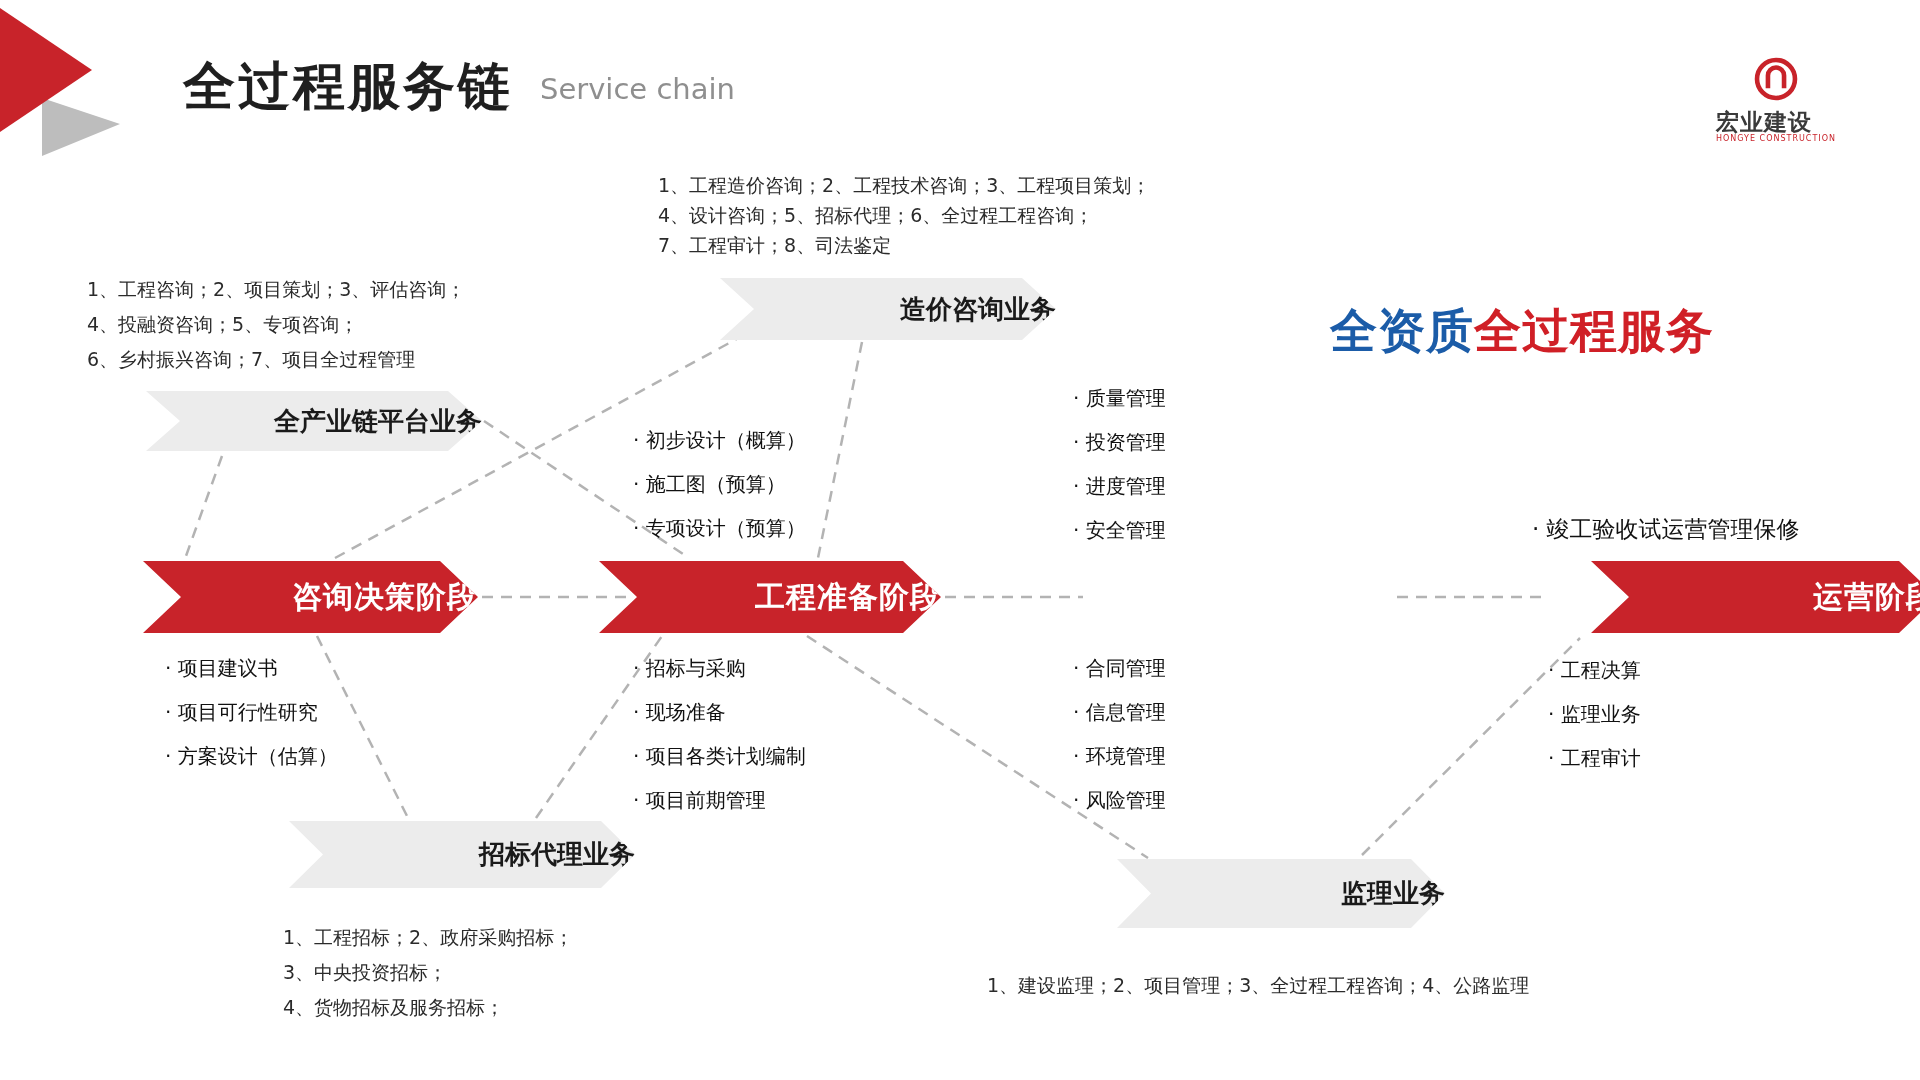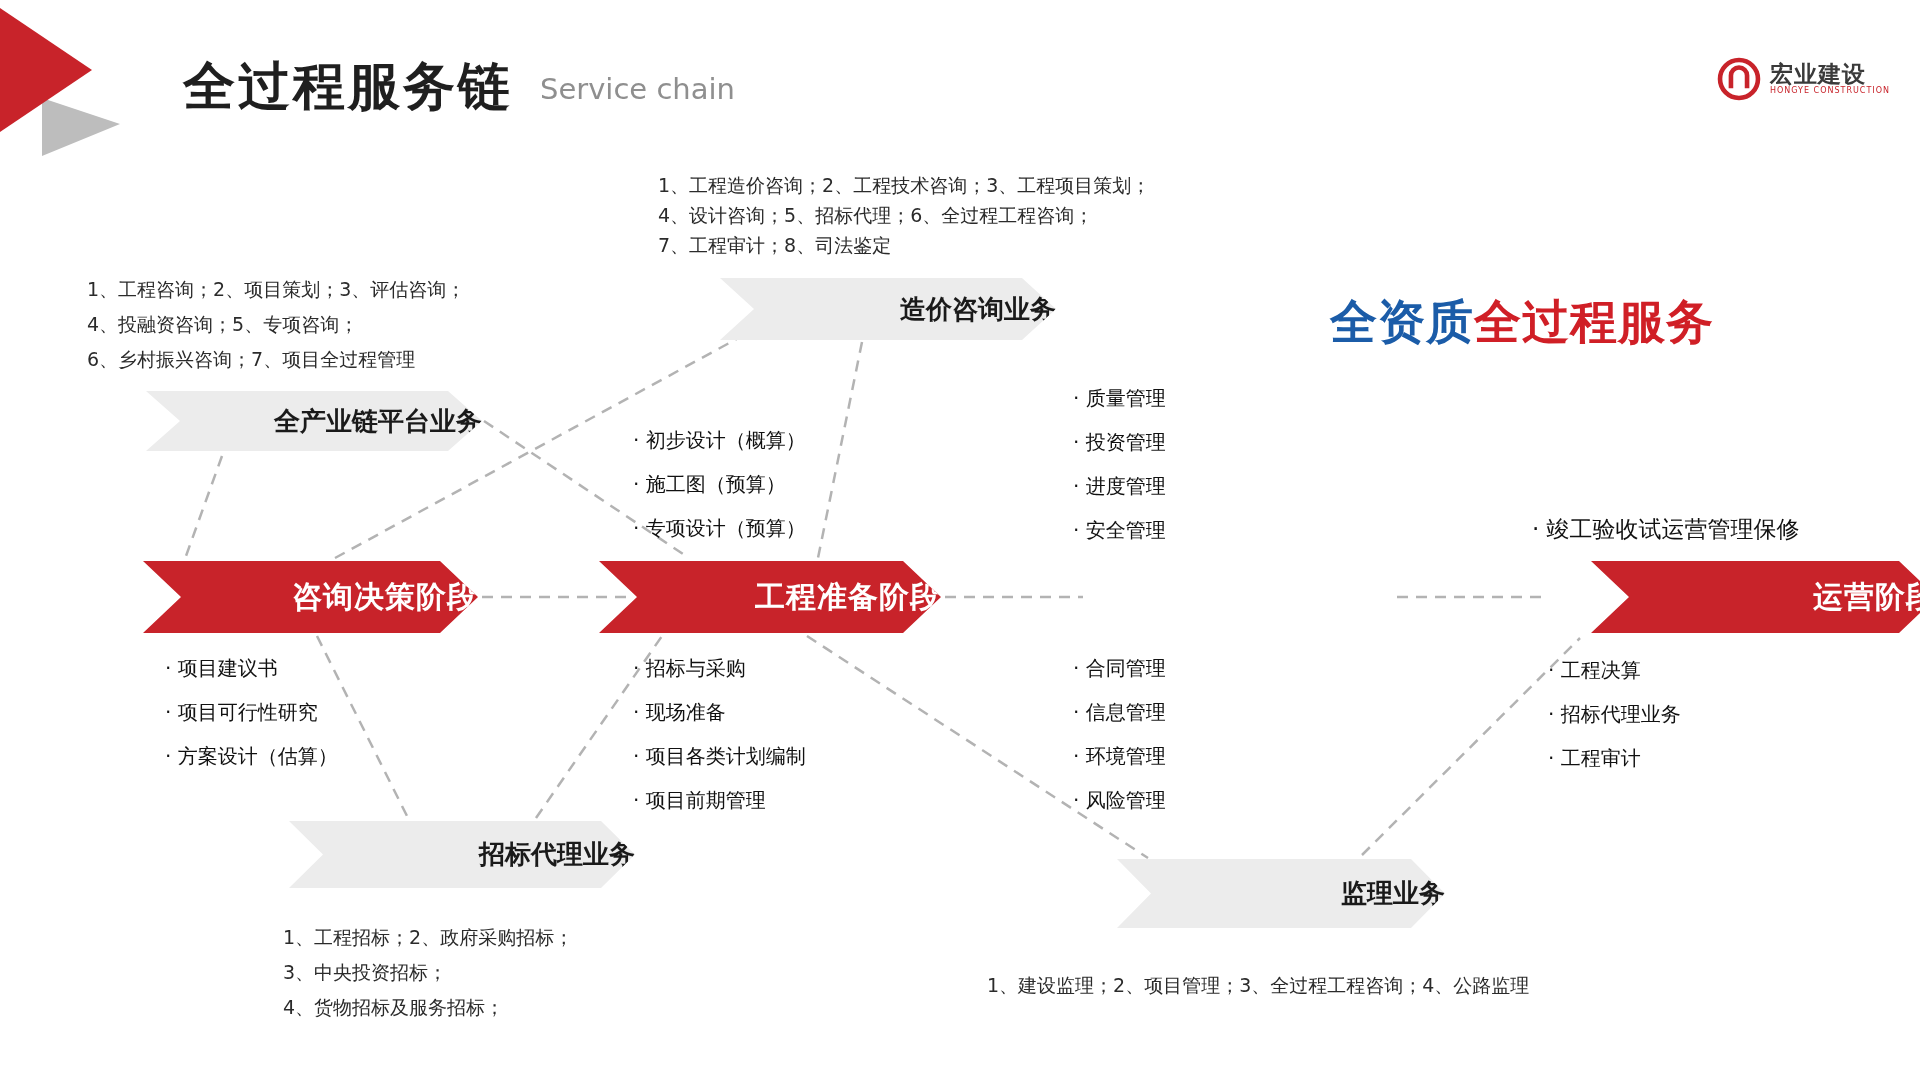--- a/index.html
+++ b/index.html
@@ -13,28 +13,28 @@
   .tri-red{position:absolute;left:0;top:8px;width:92px;height:124px;background:#C8232A;
            clip-path:polygon(0 0,100% 50%,0 100%);z-index:3;}
   .tri-gray{position:absolute;left:42px;top:98px;width:78px;height:58px;background:#bdbdbd;
            clip-path:polygon(0 0,100% 45%,0 100%);z-index:2;}
 
   
   .page-title{position:absolute;left:183px;top:52px;margin:0;font-size:52px;font-weight:900;
               color:#1f1f1f;letter-spacing:3px;z-index:4;}
   .page-subtitle{position:absolute;left:540px;top:72px;font-size:29px;color:#8f8f8f;z-index:4;}
 
-  .logo{position:absolute;left:1716px;top:56px;display:flex;align-items:center;gap:8px;z-index:4;}
+  .logo{position:absolute;left:1716px;top:56px;display:flex;align-items:center;gap:8px;z-index:4;flex-direction:column;}
   .logo-icon{width:46px;height:46px;display:block;}
   .logo-text{display:flex;flex-direction:column;line-height:1.1;}
   .logo-name{font-size:23px;font-weight:700;color:#3a3a3a;letter-spacing:1px;}
   .logo-tagline{font-size:8px;color:#C8232A;letter-spacing:1px;}
 
   
-  .slogan{position:absolute;left:1330px;top:291px;font-size:47px;font-weight:900;letter-spacing:1px;z-index:4;white-space:nowrap;}
+  .slogan{position:absolute;left:1330px;top:300px;font-size:47px;font-weight:900;letter-spacing:1px;z-index:4;white-space:nowrap;}
   .slogan-blue{color:#1B5CA8;}
   .slogan-red{color:#D01F26;}
 
   
   .chev{position:absolute;display:flex;align-items:center;justify-content:flex-end;z-index:3;white-space:nowrap;}
   .chev.red{background:#C8232A;color:#fff;font-weight:700;font-size:30px;letter-spacing:1px;
             clip-path:polygon(0 0,calc(100% - 38px) 0,100% 50%,calc(100% - 38px) 100%,0 100%,38px 50%);}
   .chev.gray{background:#ECECEC;color:#1a1a1a;font-weight:600;font-size:26px;
             clip-path:polygon(0 0,calc(100% - 34px) 0,100% 50%,calc(100% - 34px) 100%,0 100%,34px 50%);}
 
@@ -154,17 +154,17 @@
     <div>· 项目前期管理</div>
   </div>
   <div class="list" style="left:1073px;top:646px;">
     <div>· 合同管理</div>
     <div>· 信息管理</div>
     <div>· 环境管理</div>
     <div>· 风险管理</div>
   </div>
   <div class="list" style="left:1548px;top:648px;">
     <div>· 工程决算</div>
-    <div>· 招标代理业务</div>
+    <div>· 监理业务</div>
     <div>· 工程审计</div>
   </div>
 
 </div>
 
 </body></html>

